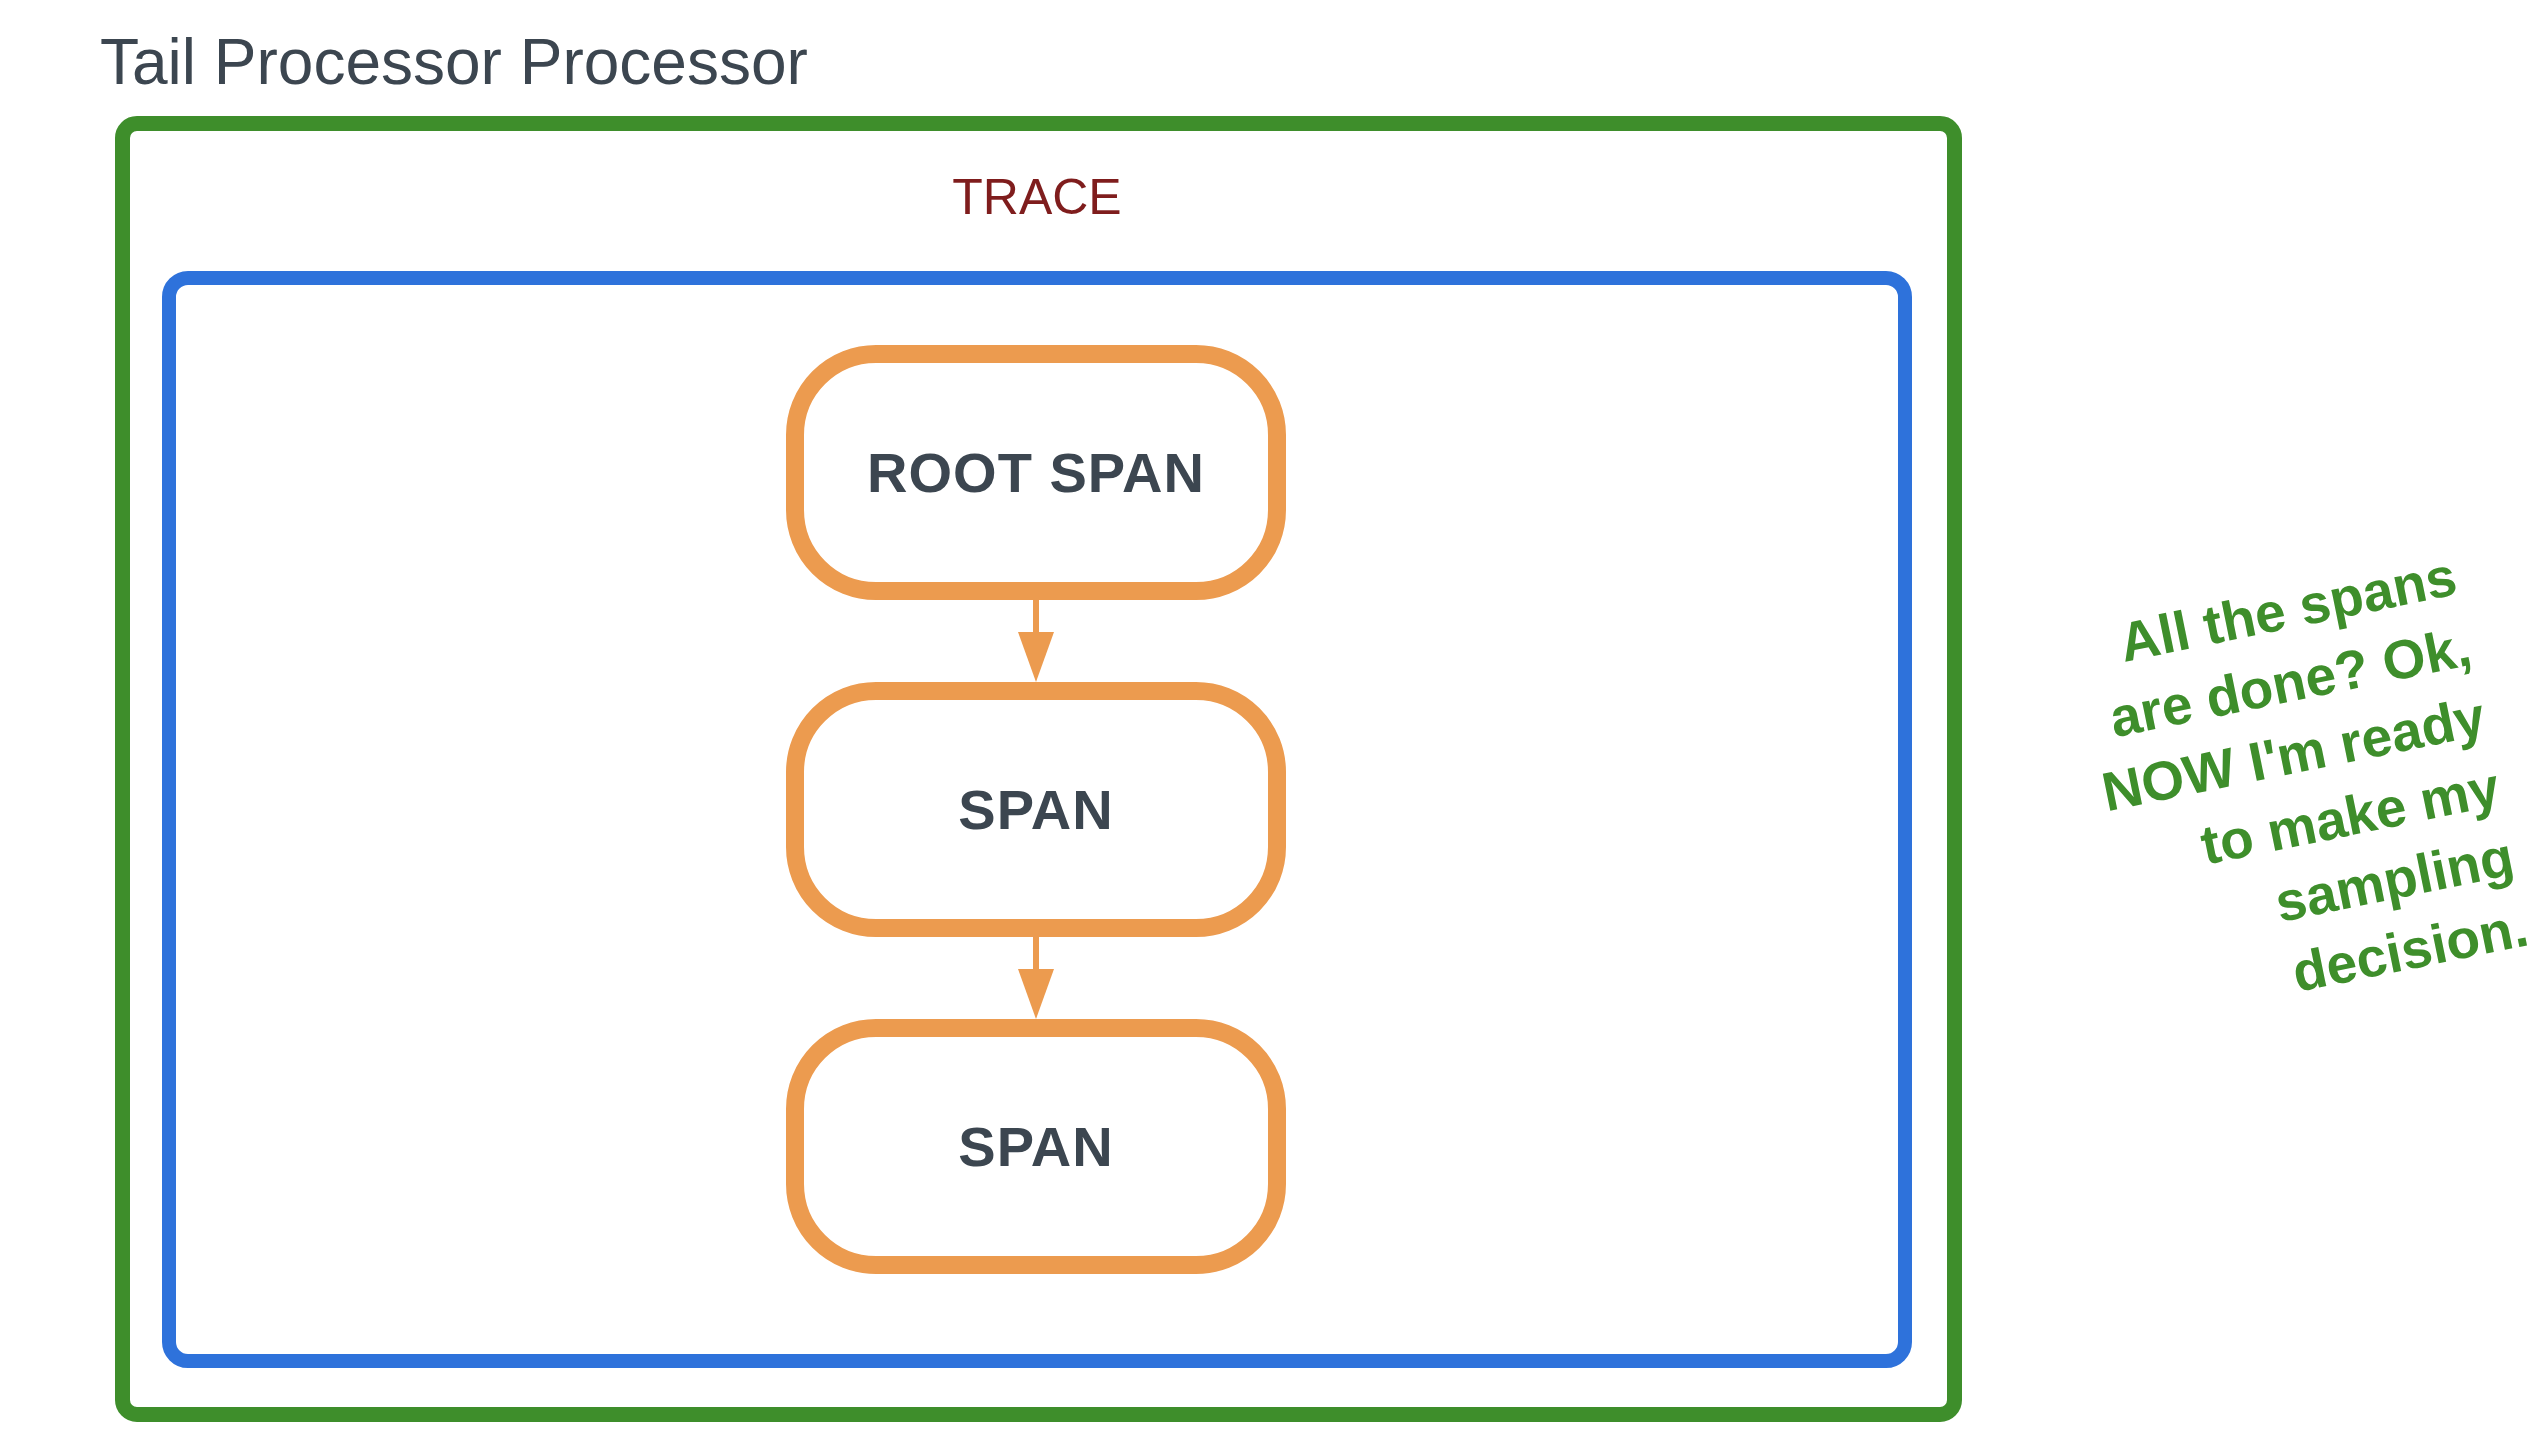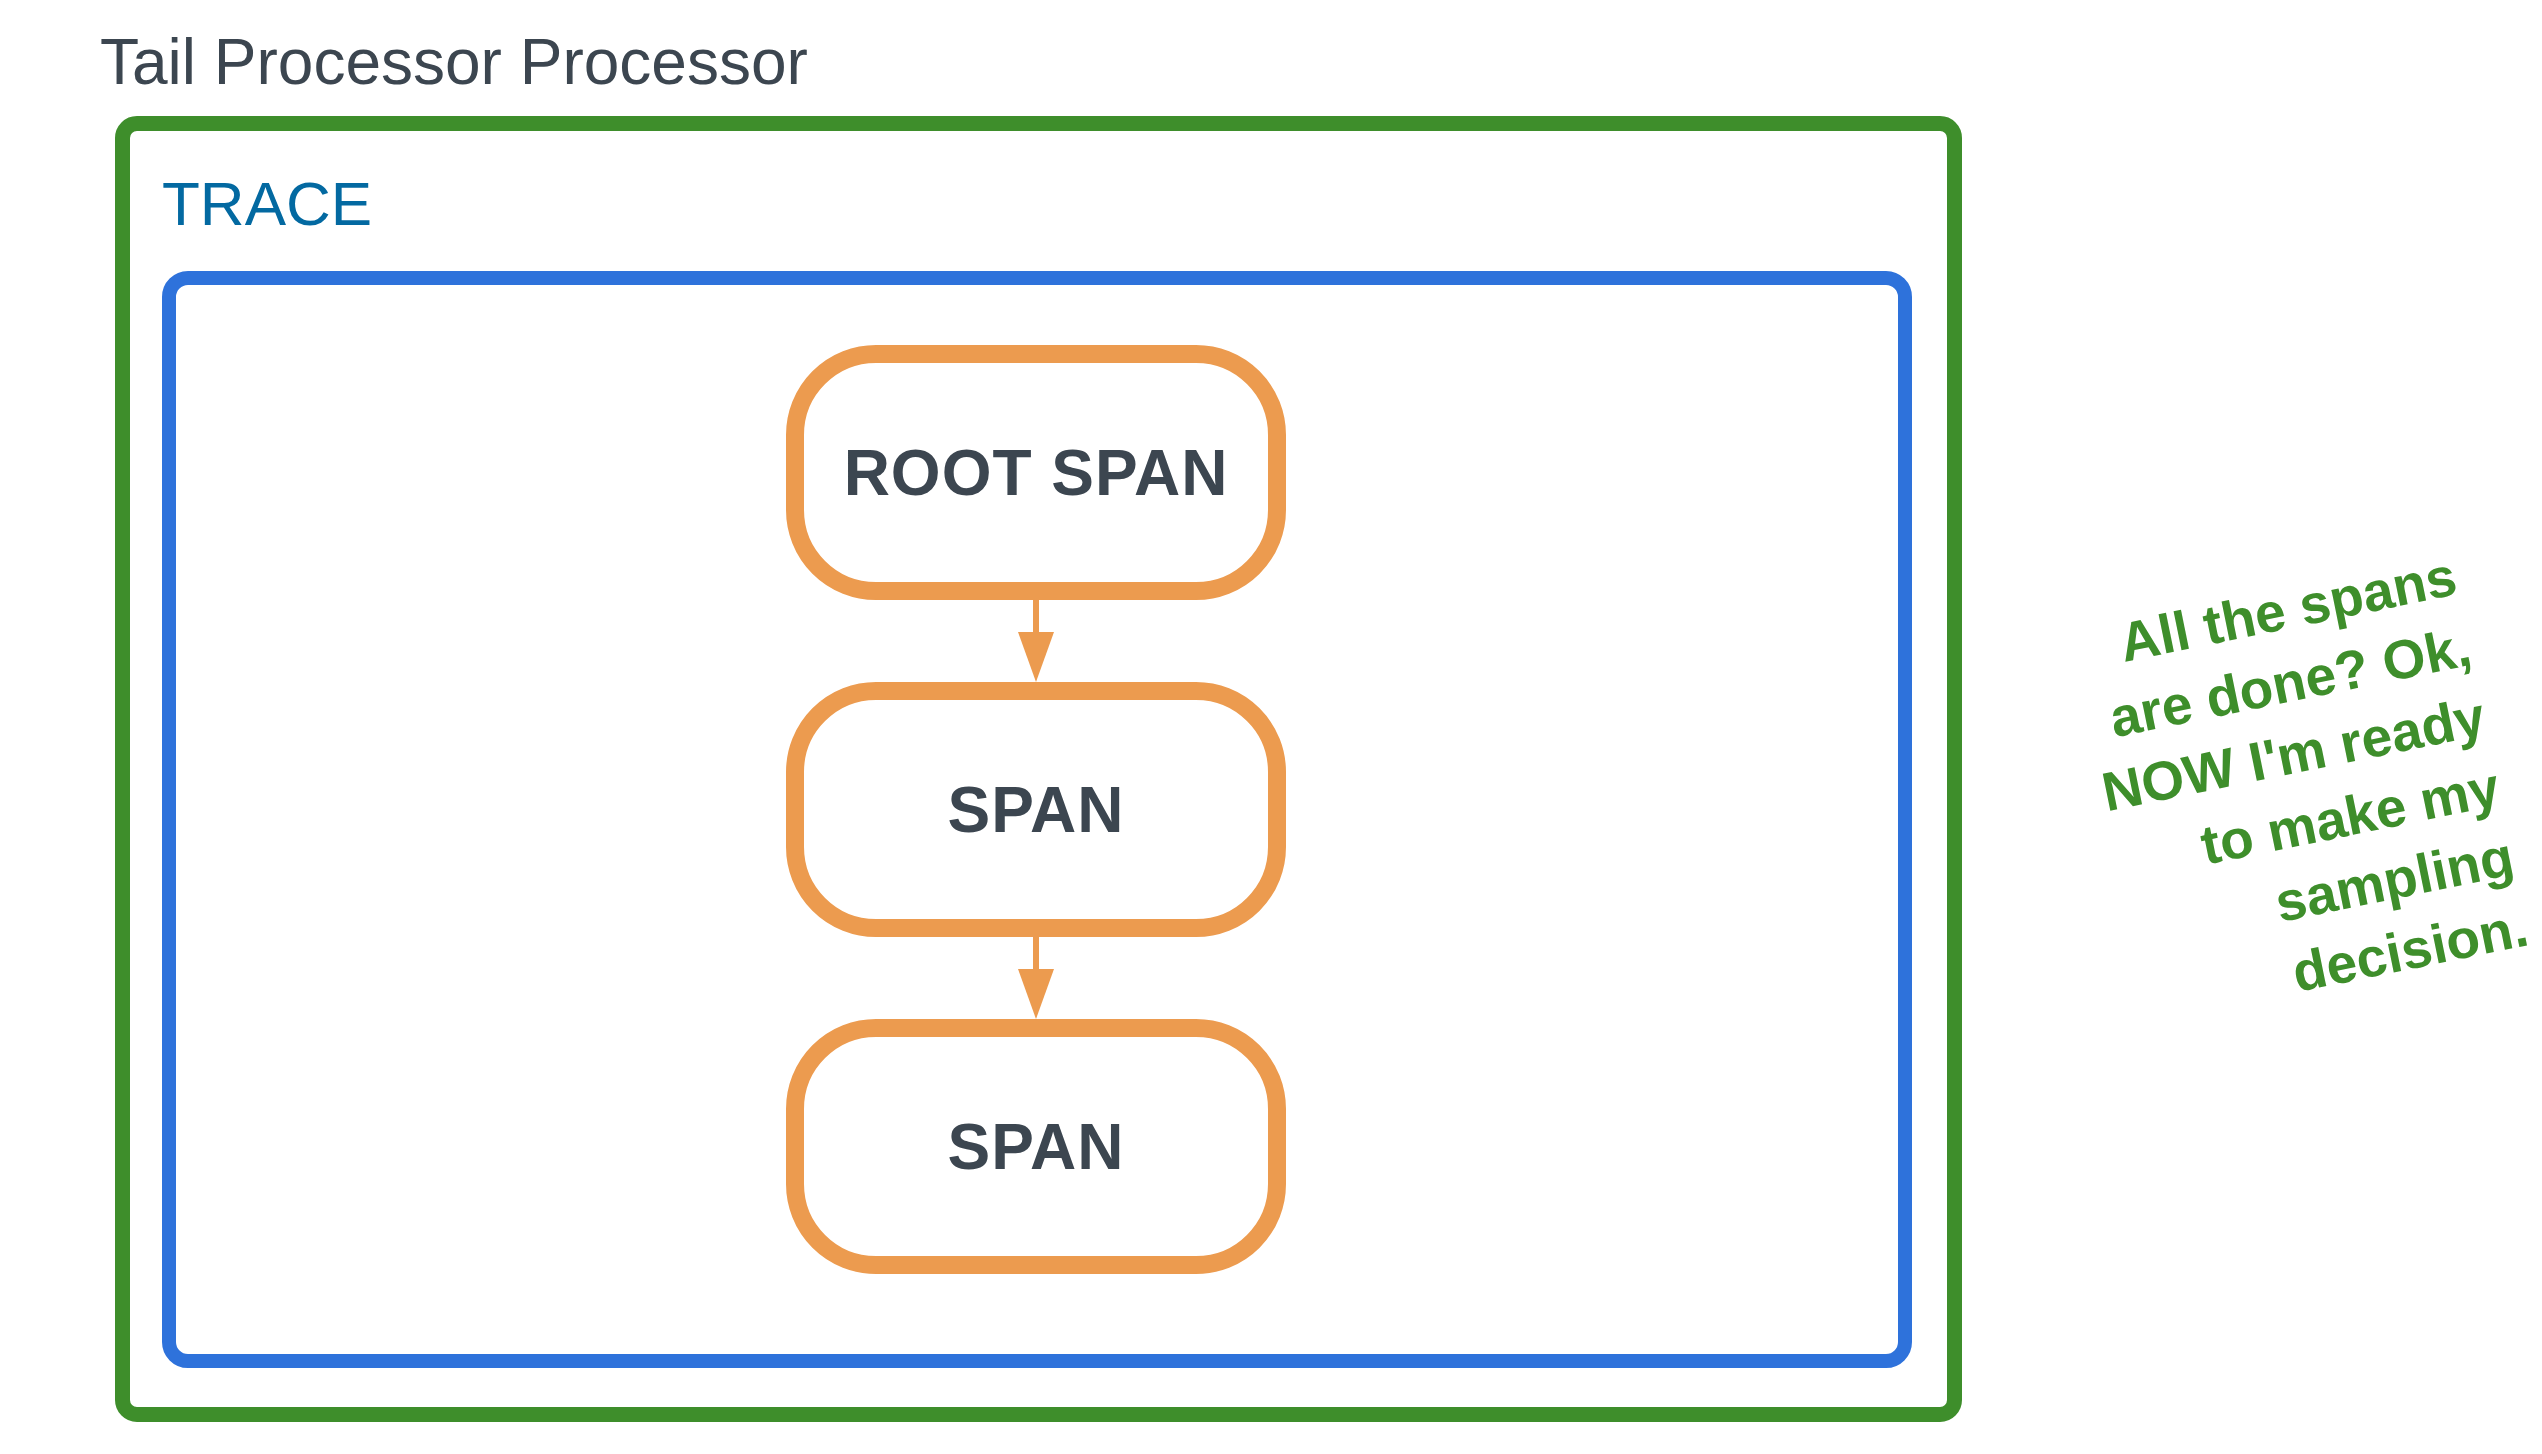--- a/index.html
+++ b/index.html
@@ -33,23 +33,23 @@
     border: 15px solid #3e8e2b;
     border-radius: 22px;
     box-sizing: border-box;
     background: #ffffff;
   }
   .trace-label {
     position: absolute;
     left: 162px;
     top: 168px;
     width: 1750px;
-    text-align: left;
-    font-size: 62px;
-    color: #0369a1;
+    text-align: center;
+    font-size: 50px;
+    color: #7f1d1d;
   }
   .trace-box {
     position: absolute;
     left: 162px;
     top: 271px;
     width: 1750px;
     height: 1097px;
     border: 14px solid #2e72db;
     border-radius: 26px;
     box-sizing: border-box;
@@ -62,21 +62,21 @@
     height: 255px;
     border: 18px solid #ec9b4f;
     border-radius: 90px;
     box-sizing: border-box;
     background: #ffffff;
     display: flex;
     align-items: center;
     justify-content: center;
   }
   .span-node .node-label {
-    font-size: 64px;
+    font-size: 56px;
     font-weight: bold;
     color: #3c4650;
     letter-spacing: 1px;
     white-space: nowrap;
   }
   .node-root { top: 345px; }
   .node-span1 { top: 682px; }
   .node-span2 { top: 1019px; }
 
   .arrow-stem {

